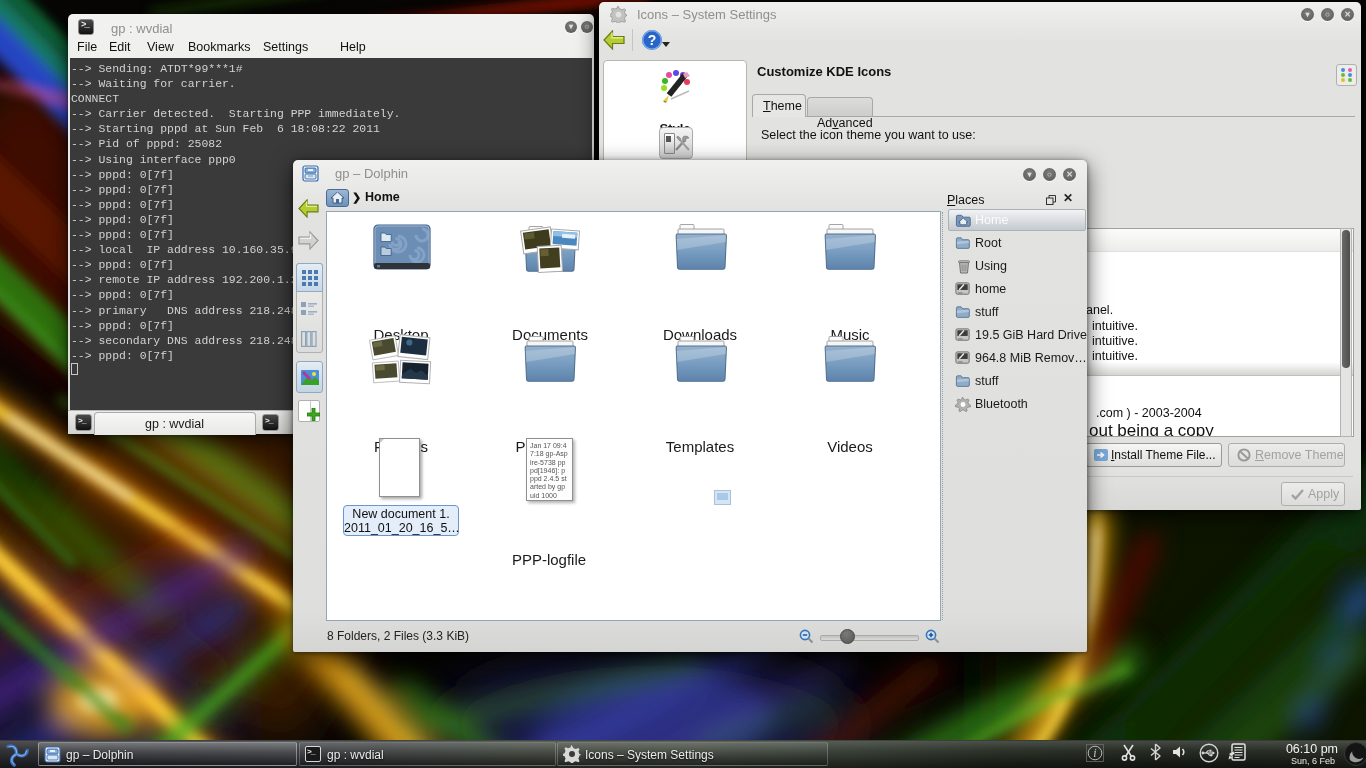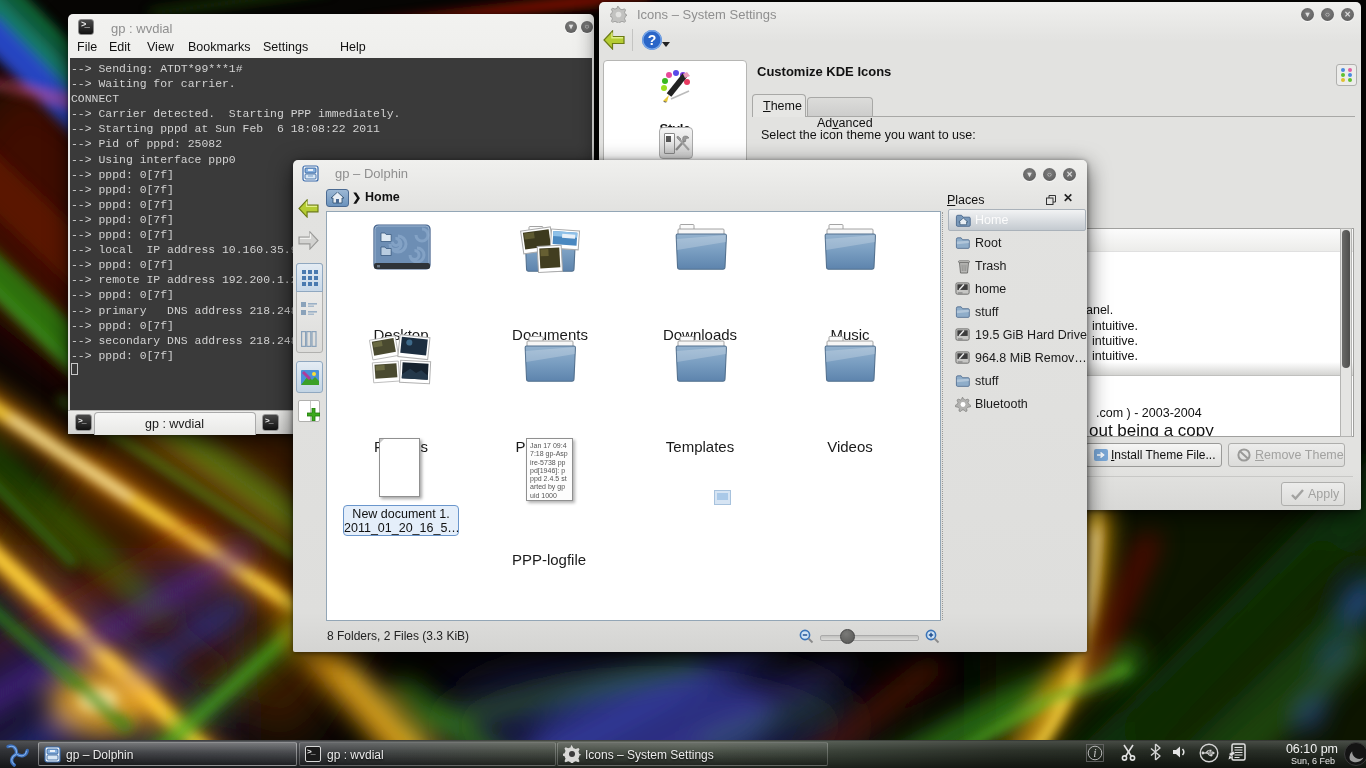--- a/index.html
+++ b/index.html
@@ -532,21 +532,21 @@
     <div class="pl" style="top:27px;color:#fbfbfb;">Home</div>
     <svg width="16" height="16" style="position:absolute;left:11px;top:49px" viewBox="0 0 17 17">
           <use href="#sf16"></use>
         </svg>
     <div class="pl" style="top:50px;">Root</div>
     <svg width="16" height="16" style="position:absolute;left:12px;top:72px" viewBox="0 0 16 16">
       <path d="M3.5 4.5 L12.5 4.5 L11.5 15 L4.5 15 Z" fill="#b8b8b6" stroke="#6a6a68" stroke-width="0.9"></path>
       <rect x="2.5" y="2.8" width="11" height="1.8" rx="0.9" fill="#c8c8c6" stroke="#6a6a68" stroke-width="0.8"></rect>
       <path d="M6 6.5 L6.3 13 M8 6.5 L8 13 M10 6.5 L9.7 13" stroke="#8a8a88" stroke-width="0.9" fill="none"></path>
     </svg>
-    <div class="pl" style="top:73px;">Trash</div>
+    <div class="pl" style="top:73px;">Using</div>
     <svg width="16" height="16" style="position:absolute;left:11px;top:95px" viewBox="0 0 17 17">
           <use href="#hd16"></use>
         </svg>
     <div class="pl" style="top:96px;">home</div>
     <svg width="16" height="16" style="position:absolute;left:11px;top:118px" viewBox="0 0 17 17">
           <use href="#sf16"></use>
         </svg>
     <div class="pl" style="top:119px;">stuff</div>
     <svg width="16" height="16" style="position:absolute;left:11px;top:141px" viewBox="0 0 17 17">
           <use href="#hd16"></use>

